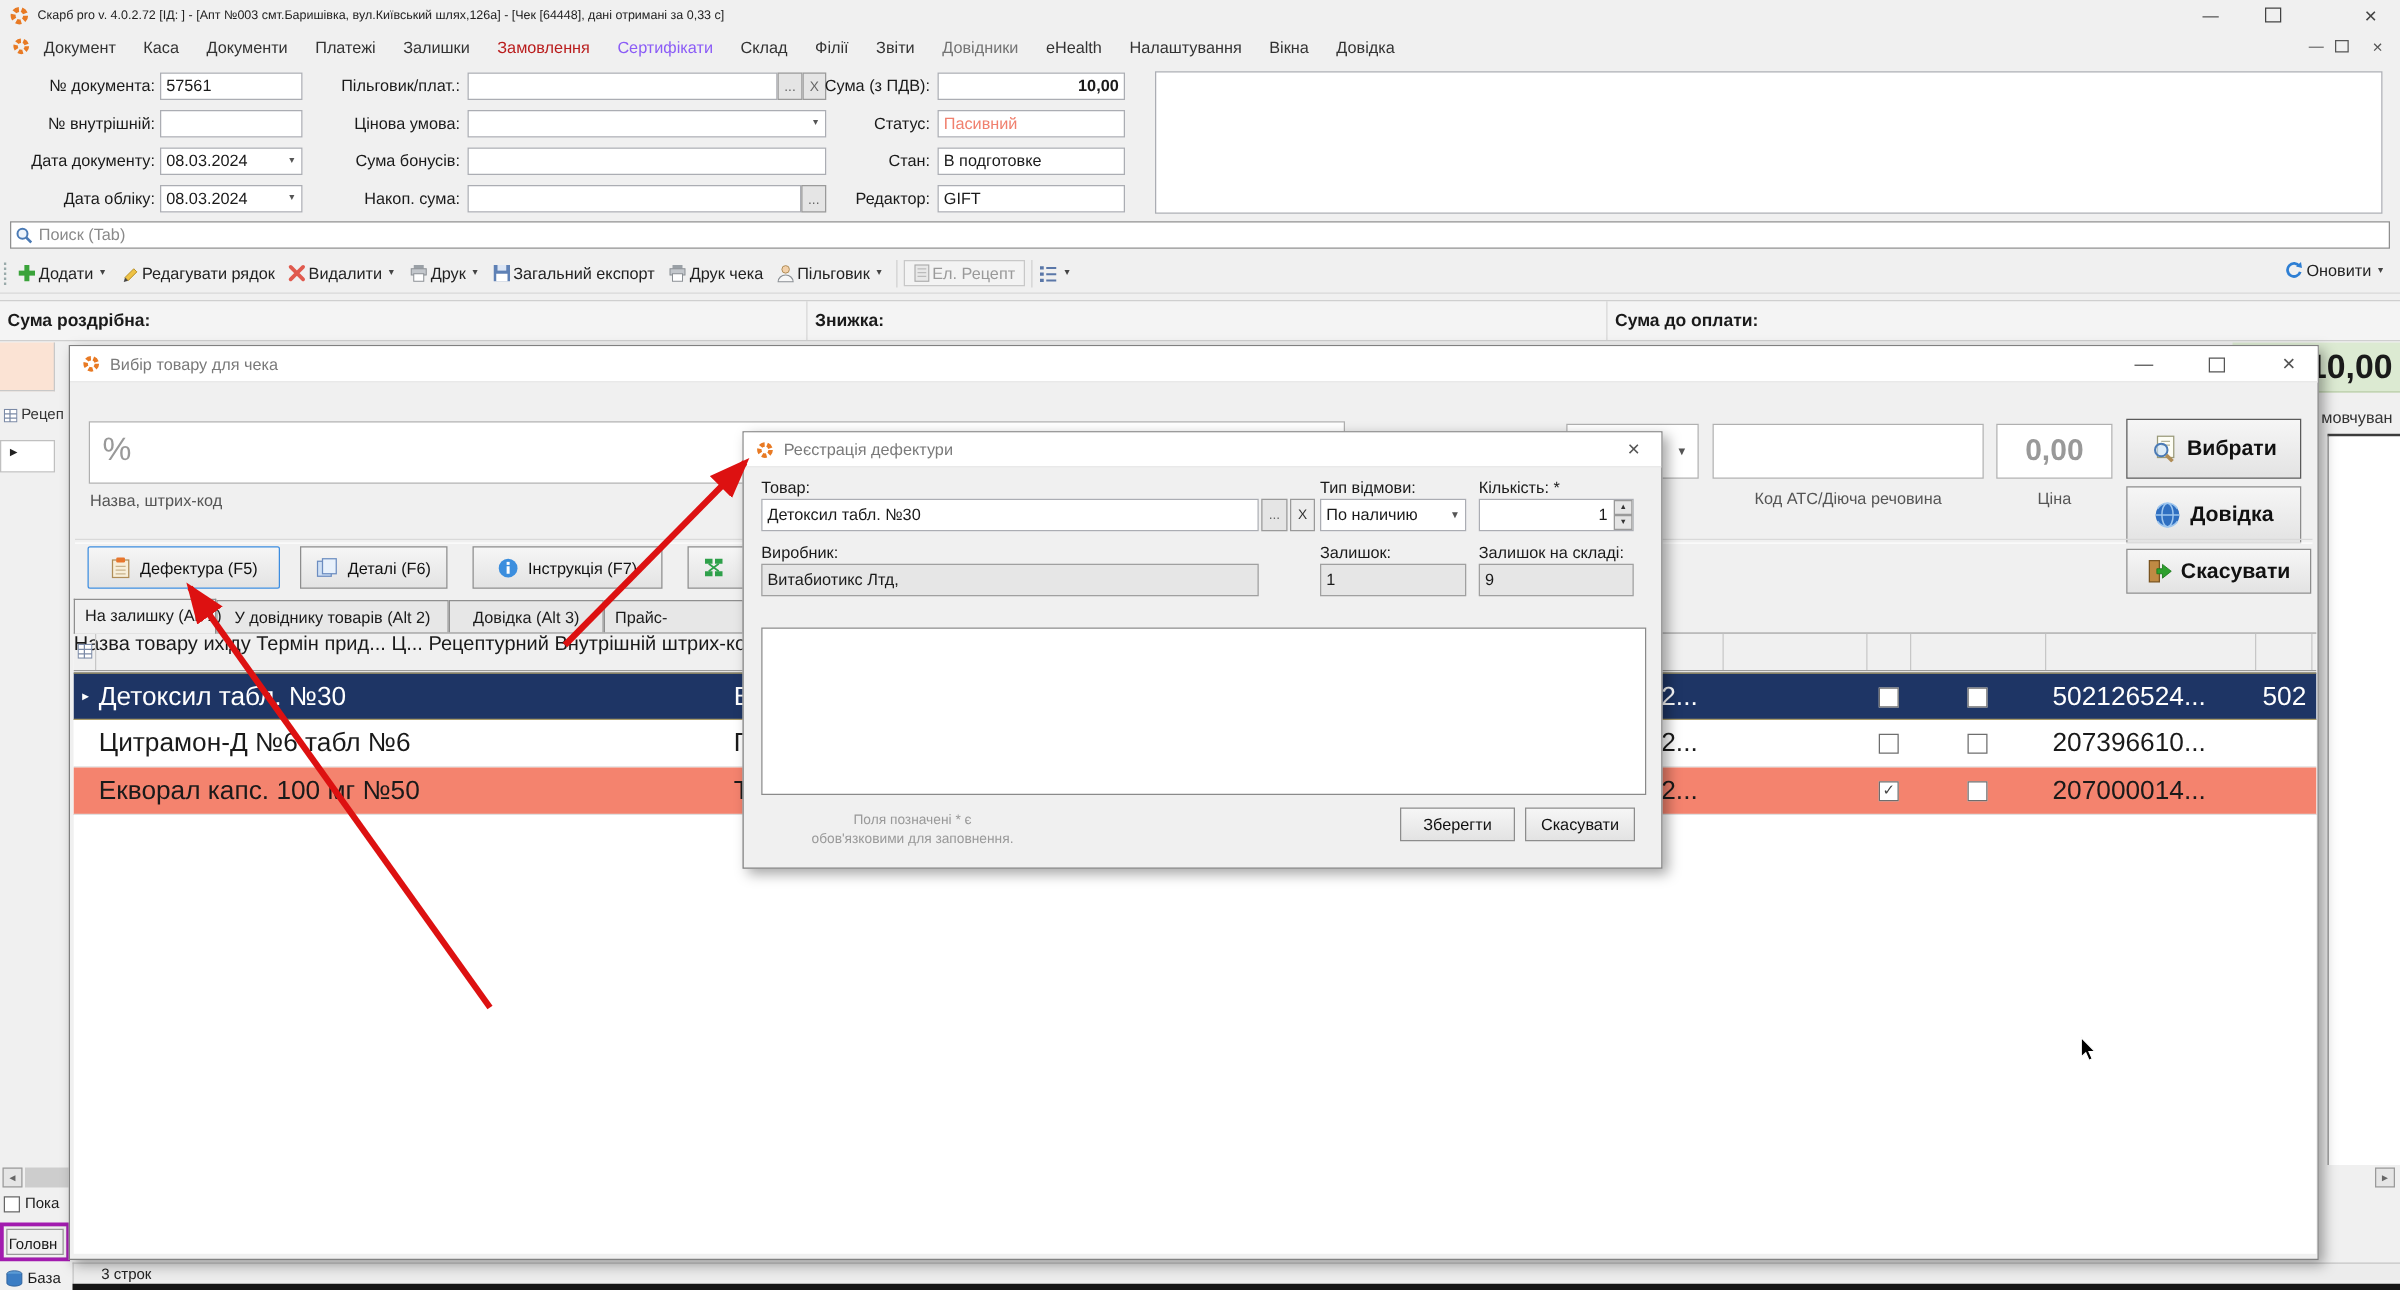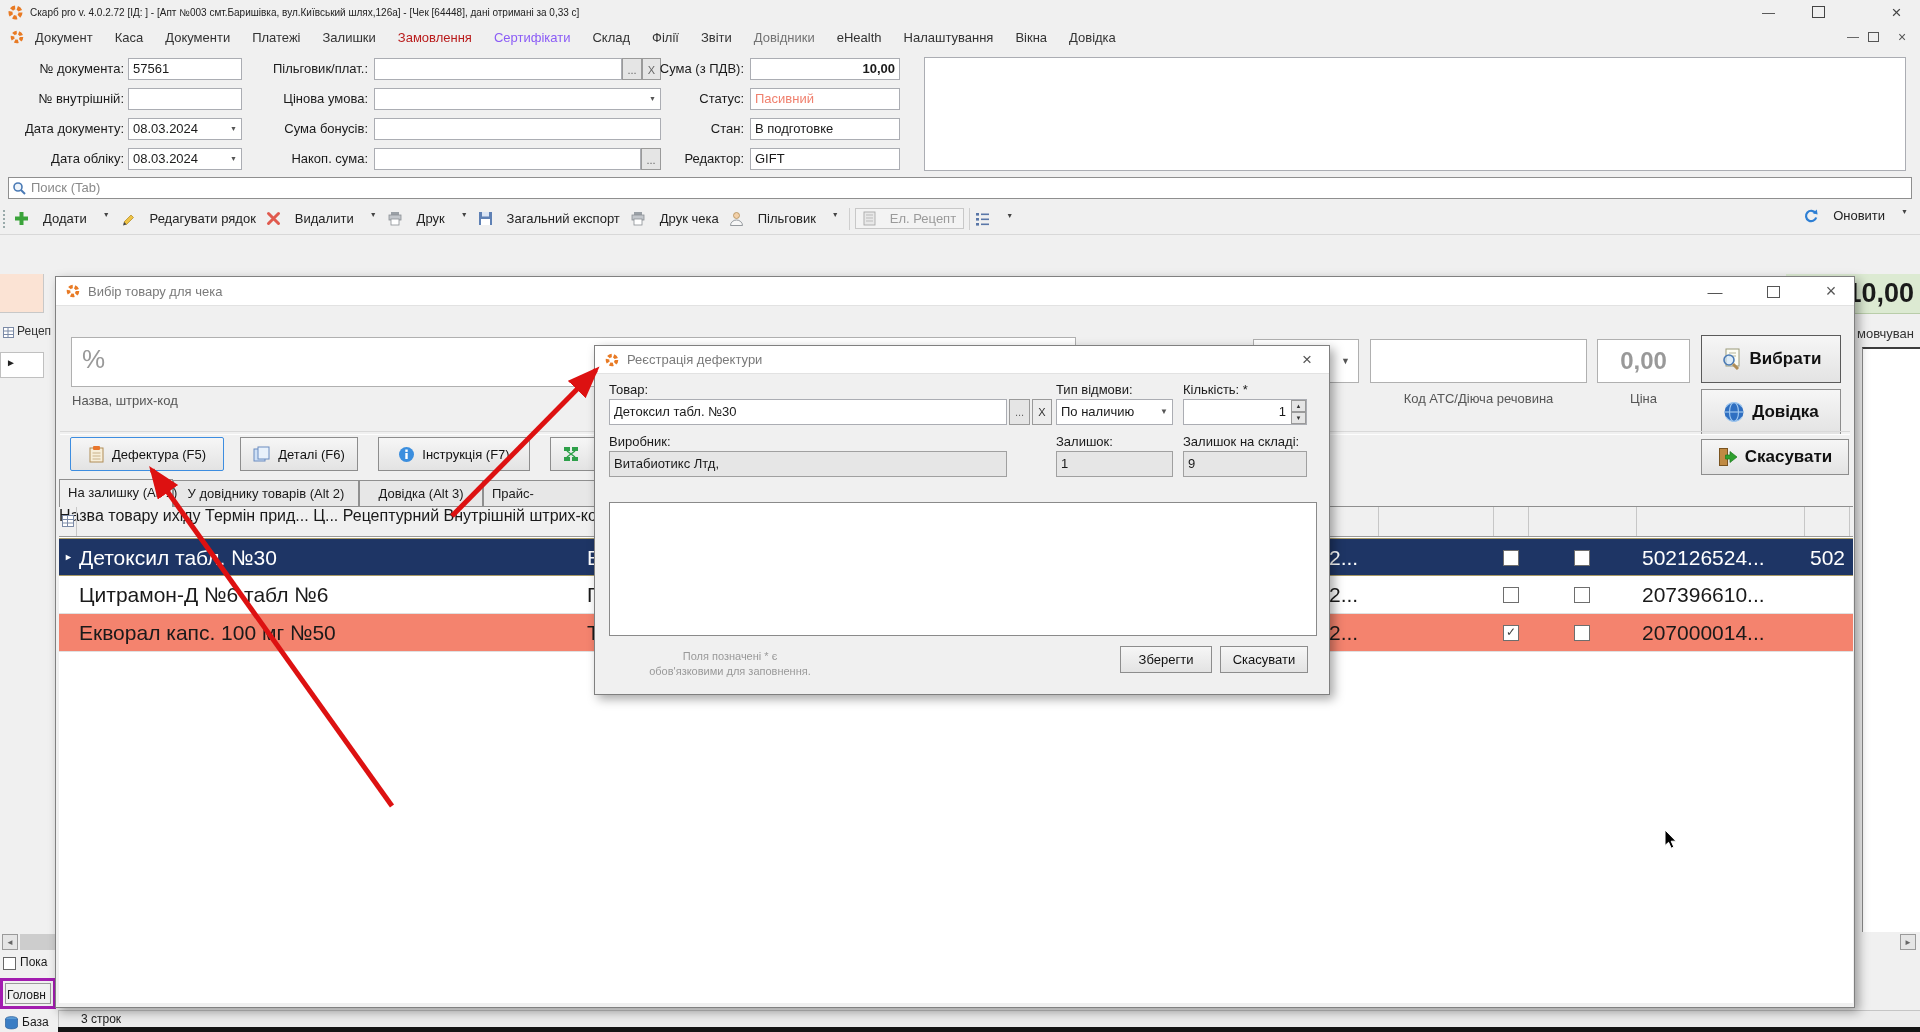--- a/index.html
+++ b/index.html
@@ -7,21 +7,21 @@
     font-family:"Liberation Sans",sans-serif;color:#1a1a1a;}
   .abs{position:absolute;}
   .lbl{position:absolute;font-size:13px;line-height:22px;text-align:right;color:#1a1a1a;white-space:nowrap;}
   .inp{position:absolute;background:#fff;border:1px solid #abadb3;font-size:13px;line-height:20px;padding:0 4px;box-sizing:border-box;white-space:nowrap;overflow:hidden;}
   .inp.ro{background:#e6e6e6;border-color:#a0a0a0;}
   .chev{position:absolute;right:4px;top:50%;transform:translateY(-50%);font-size:7px;color:#555;}
   .btn{position:absolute;background:linear-gradient(#f6f6f6,#e3e3e3);border:1px solid #8d8d8d;box-sizing:border-box;
     display:flex;align-items:center;justify-content:center;gap:7px;font-size:13px;color:#111;white-space:nowrap;}
   .smbtn{position:absolute;background:#e5e5e5;border:1px solid #9a9a9a;box-sizing:border-box;text-align:center;
     font-size:11px;color:#666;line-height:22px;}
-  .tbtn{display:flex;gap:14px;font-size:13px;color:#222;white-space:nowrap;cursor:default;}
+  .tbtn{display:flex;align-items:center;gap:2px;font-size:13px;color:#222;white-space:nowrap;cursor:default;}
   .tsep{width:1px;background:#cfcfcf;height:22px;margin:0 5px;}
   .caret{font-size:7px;color:#444;margin-left:2px;}
   .dlg{position:absolute;background:#f0f0f0;border:1px solid #808080;box-shadow:4px 4px 10px rgba(0,0,0,.35);box-sizing:border-box;}
   .dlgtitle{position:absolute;left:0;top:0;right:0;height:29px;background:#fff;border-bottom:1px solid #e2e2e2;
     display:flex;align-items:center;gap:8px;padding-left:10px;font-size:13px;color:#7a7a7a;box-sizing:border-box;}
   .winctl{position:absolute;top:0;width:42px;height:29px;text-align:center;line-height:29px;font-size:14px;color:#555;}
   .cb{position:absolute;width:16px;height:16px;background:#fff;border:1px solid #6e6e6e;box-sizing:border-box;
     font-size:12px;line-height:13px;text-align:center;color:#444;}
   .tab{position:absolute;top:0;height:27px;box-sizing:border-box;border:1px solid #8f8f8f;background:#e7e7e7;
     font-size:13px;line-height:25px;text-align:center;white-space:nowrap;padding:0 8px;}
@@ -210,20 +210,27 @@
     <div class="tbtn" style="position:absolute;right:12px;top:5px;">
       <svg class="ic" width="16" height="16">
         <path d="M12.5 5 A5.2 5.2 0 1 0 13.2 9.5" fill="none" stroke="#2e7fd4" stroke-width="2.2"></path>
         <polygon points="13.8,1.5 14.6,6.4 9.8,5.2" fill="#2e7fd4"></polygon>
       </svg>
       <span>Оновити</span>
       <span class="caret">▼</span>
     </div>
   </div>
 
+  <div class="abs" style="left:0;top:240px;width:1920px;height:33px;background:#f4f4f4;border-top:1px solid #cfcfcf;border-bottom:1px solid #cfcfcf;box-sizing:border-box;">
+    <span class="abs" style="left:6px;top:0;font-weight:bold;font-size:14px;line-height:31px;">Сума роздрібна:</span>
+    <div class="abs" style="left:645px;top:0;width:1px;height:31px;background:#d6d6d6;"></div>
+    <span class="abs" style="left:652px;top:0;font-weight:bold;font-size:14px;line-height:31px;">Знижка:</span>
+    <div class="abs" style="left:1285px;top:0;width:1px;height:31px;background:#d6d6d6;"></div>
+    <span class="abs" style="left:1292px;top:0;font-weight:bold;font-size:14px;line-height:31px;">Сума до оплати:</span>
+  </div>
 
   <div class="abs" style="left:1786px;top:274px;width:134px;height:40px;background:#dcead2;border-bottom:1px solid #b9cda9;box-sizing:border-box;text-align:right;font-weight:bold;font-size:27px;line-height:38px;padding-right:6px;overflow:hidden;">10,00</div>
   <span class="abs" style="left:1857px;top:326px;font-size:13px;color:#333;white-space:nowrap;">мовчуван</span>
   <div class="abs" style="left:1862px;top:347px;width:58px;height:585px;background:#fff;border-top:2px solid #3c3c3c;border-left:1px solid #8a8a8a;box-sizing:border-box;"></div>
 
   <div class="abs" style="left:0;top:274px;width:44px;height:39px;background:#fbe3d4;border-right:1px solid #c8c8c8;border-bottom:1px solid #c8c8c8;box-sizing:border-box;"></div>
   <svg class="abs" style="left:3px;top:327px;" width="11" height="11">
     <rect x="0.5" y="0.5" width="10" height="10" fill="#fff" stroke="#7b8aa6"></rect>
       <line x1="0.5" y1="4" x2="10.5" y2="4" stroke="#7b8aa6"></line>
       <line x1="0.5" y1="7.5" x2="10.5" y2="7.5" stroke="#7b8aa6"></line>

